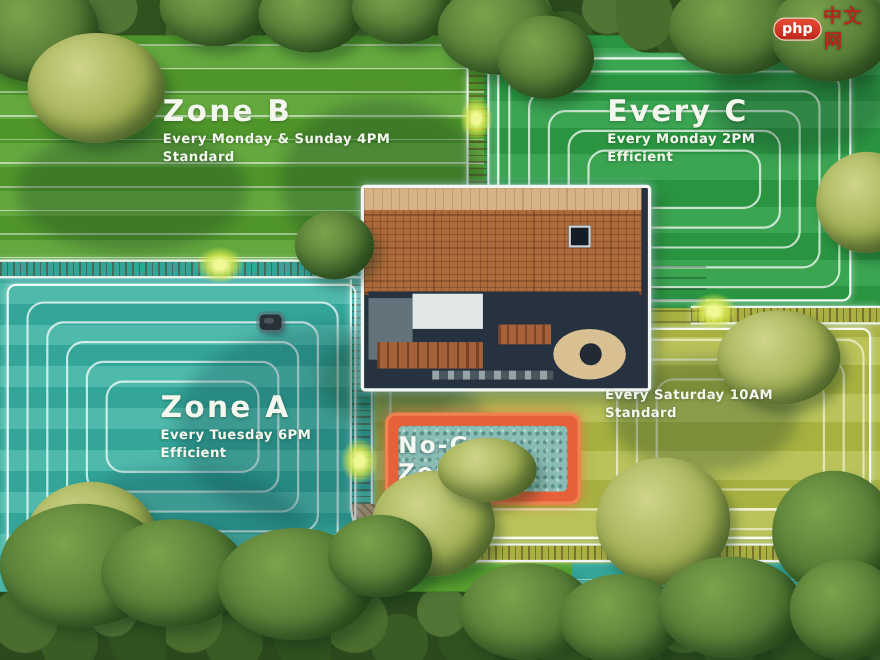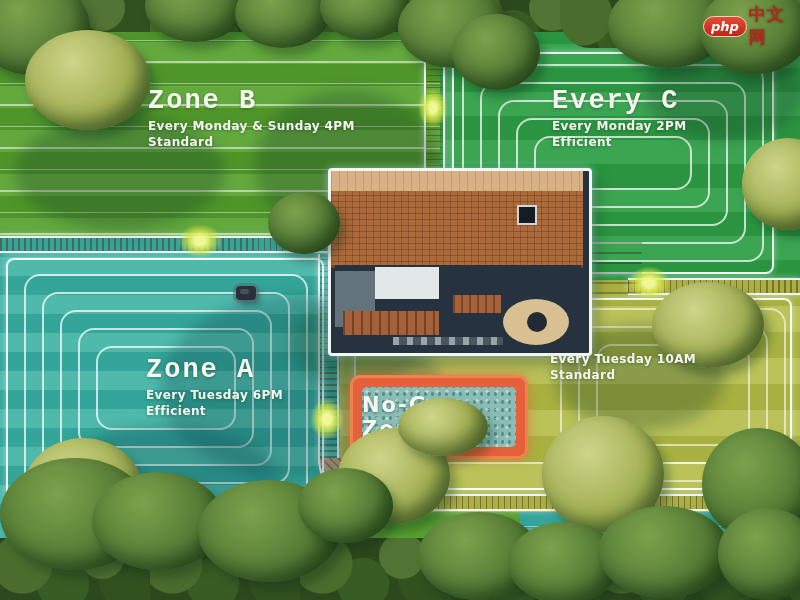--- a/index.html
+++ b/index.html
@@ -108,27 +108,27 @@
       radial-gradient(circle at 88% 62%, #31511f 0 24%, transparent 25%);
     background-size:150px 64px;}
   .tree{position:absolute;border-radius:50%;
     background:radial-gradient(circle at 38% 32%, #7ca24c, #567c36 55%, #38591f 85%, #2d4a18 100%);
     box-shadow:6px 8px 10px rgba(15,45,25,.35), inset -8px -10px 16px rgba(10,40,15,.45);}
   .tree.y{background:radial-gradient(circle at 38% 32%, #cfd489, #a3b054 55%, #778c3b 85%, #64793a 100%);}
   .shadow{position:absolute;background:rgba(18,55,35,.28);border-radius:50%;filter:blur(7px);}
 
   
   .zlabel{position:absolute;color:#f3f7ee;text-shadow:0 1px 3px rgba(20,45,15,.4);z-index:40;}
-  .zlabel h2{margin:0;font-size:27px;font-weight:bold;letter-spacing:2px;line-height:1;font-family:Liberation Mono, monospace;}
+  .zlabel h2{margin:0;font-size:27px;font-weight:bold;letter-spacing:2px;line-height:1;}
   .zlabel .sub{font-size:12px;font-weight:bold;letter-spacing:.4px;margin-top:4px;line-height:1.3;}
 
   
   .watermark{position:absolute;left:703px;top:3px;display:flex;align-items:center;z-index:50;}
   .wm-pill{width:46px;height:21px;border-radius:11px;background:linear-gradient(#e64b33,#bf2619);
-    border:1.5px solid #f0d3c2;color:#fff;font-style:italic;font-weight:bold;font-size:13px;
+    border:1.5px solid #f0d3c2;color:#fff;font-weight:bold;font-size:13px;
     display:flex;align-items:center;justify-content:center;box-sizing:border-box;}
   .wm-cn{margin-left:2px;color:#b8251a;font-weight:bold;font-size:17px;letter-spacing:1px;
     text-shadow:0 0 3px rgba(0,0,0,.45);}
 
   .z5{z-index:5}.z8{z-index:8}.z10{z-index:10}.z12{z-index:12}.z15{z-index:15}
   .z20{z-index:20}.z30{z-index:30}
 </style>
 </head>
 <body>
 
@@ -254,21 +254,21 @@
   </div>
   <div class="zlabel" style="left:146px;top:357px;">
     <h2>Zone A</h2>
     <div class="sub">
       <div>Every Tuesday 6PM</div>
       <div>Efficient</div>
     </div>
   </div>
   <div class="zlabel" style="left:550px;top:348px;">
     <div class="sub">
-      <div>Every Tuesday 10AM</div>
+      <div>Every Saturday 10AM</div>
       <div>Standard</div>
     </div>
   </div>
 
   <div class="watermark">
     <div class="wm-pill">php</div>
     <div class="wm-cn">中文网</div>
   </div>
 
 </div>

